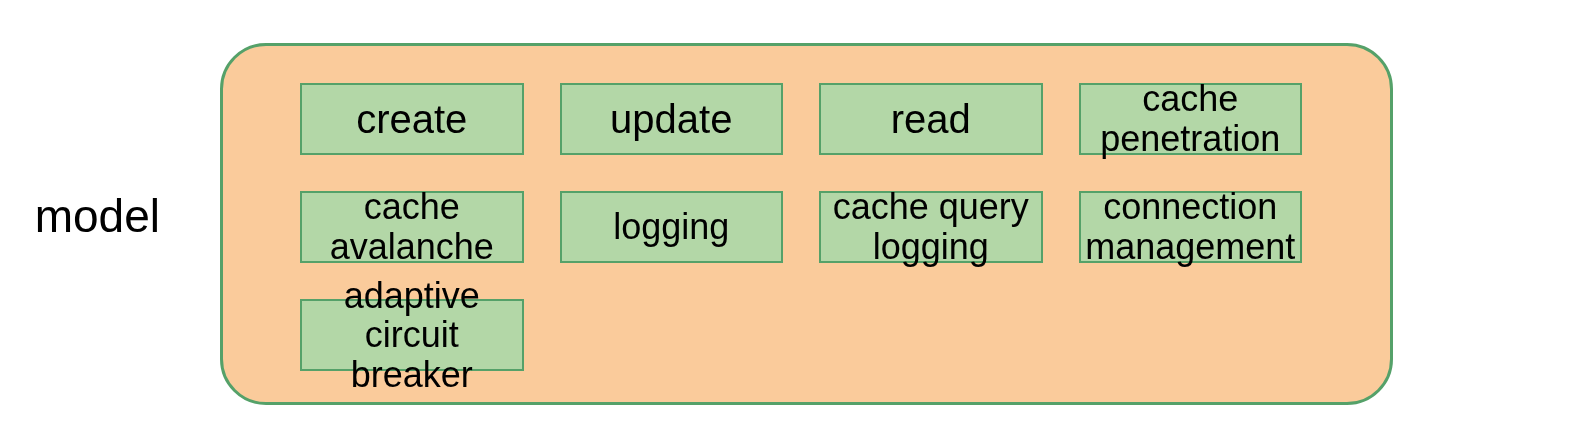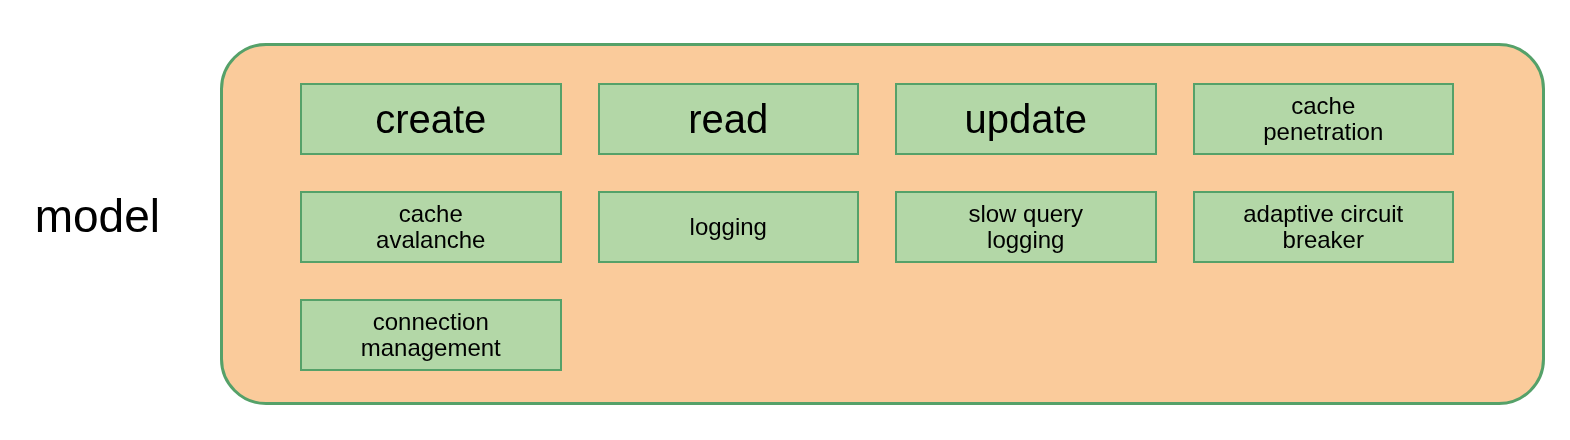--- a/index.html
+++ b/index.html
@@ -32,21 +32,21 @@
     text-align: right;
     font-size: 46px;
     line-height: 1.1;
     color: var(--text-color);
     white-space: nowrap;
   }
   .container {
     position: absolute;
     left: 220px;
     top: 43px;
-    width: 1325px;
+    width: 1173px;
     height: 362px;
     background: var(--container-fill);
     border: 3px solid var(--border-green);
     border-radius: 46px;
     display: grid;
     grid-template-columns: repeat(4, 1fr);
     grid-template-rows: 72px 72px 72px;
     column-gap: 42px;
     row-gap: 31px;
     padding: 37px 88px 41px 77px;
@@ -57,42 +57,42 @@
     border: 2px solid var(--border-green);
     display: flex;
     align-items: center;
     justify-content: center;
     text-align: center;
     white-space: pre-line;
     line-height: 1.1;
     color: var(--text-color);
   }
   .box.header { font-size: 40px; }
-  .box.sub    { font-size: 24px; }
+  .box.sub    { font-size: 36px; }
 </style>
 </head>
 <body>
 
 <div class="stage">
 
   <div class="model-label">model</div>
 
   <div class="container">
 
     <div class="box header">create</div>
+    <div class="box header">update</div>
     <div class="box header">read</div>
-    <div class="box header">update</div>
 
     <div class="box sub">cache
 penetration</div>
     <div class="box sub">cache
 avalanche</div>
 
     <div class="box sub">logging</div>
-    <div class="box sub">slow query
+    <div class="box sub">cache query
 logging</div>
+    <div class="box sub">connection
+management</div>
     <div class="box sub">adaptive circuit
 breaker</div>
-    <div class="box sub">connection
-management</div>
 
   </div>
 </div>
 
 </body></html>

